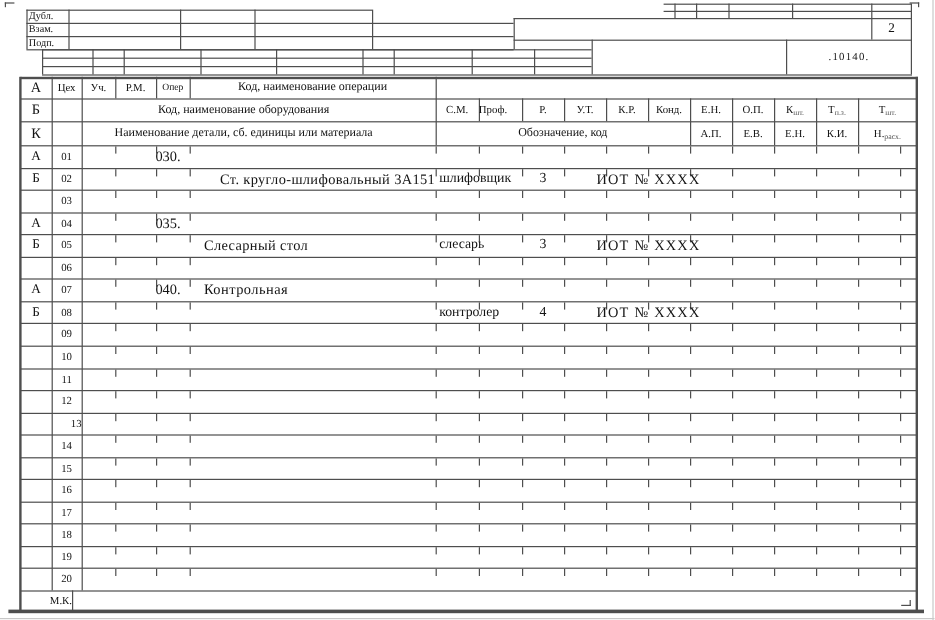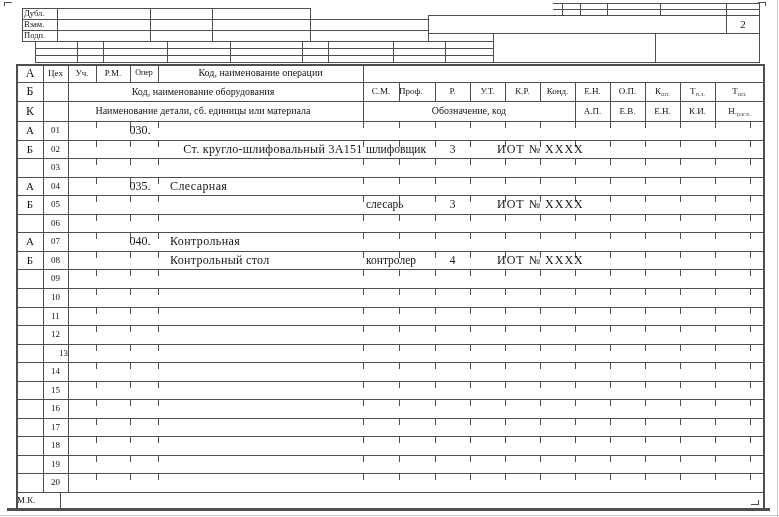--- a/index.html
+++ b/index.html
@@ -15,36 +15,37 @@
 </head>
 <body>
 
 <div id="sheet">
 
   <span class="t" style="left:24px;top:8px;width:32px;height:11px;line-height:11px;font-size:8.5px;">Дубл.</span>
   <span class="t" style="left:24px;top:19px;width:32px;height:11px;line-height:11px;font-size:8.5px;">Взам.</span>
   <span class="t" style="left:24px;top:30px;width:32px;height:11px;line-height:11px;font-size:8.5px;">Подп.</span>
 
   <span class="t" style="left:726px;top:15px;width:34px;height:18px;line-height:18px;font-size:11px;text-align:center;">2</span>
+  <span class="t" style="left:655px;top:33px;width:105px;height:29px;line-height:29px;font-size:9px;text-align:center;letter-spacing:1px;">.10140.</span>
 
   <span class="t" style="left:17px;top:64px;width:26px;height:18px;line-height:18px;font-size:12px;text-align:center;">А</span>
   <span class="t" style="left:43px;top:64px;width:25px;height:18px;line-height:18px;font-size:9px;text-align:center;">Цех</span>
   <span class="t" style="left:68px;top:64px;width:28px;height:18px;line-height:18px;font-size:9px;text-align:center;">Уч.</span>
   <span class="t" style="left:96px;top:64px;width:34px;height:18px;line-height:18px;font-size:9px;text-align:center;">Р.М.</span>
   <span class="t" style="left:130px;top:64px;width:28px;height:18px;line-height:18px;font-size:8px;text-align:center;">Опер</span>
   <span class="t" style="left:158px;top:64px;width:205px;height:18px;line-height:18px;font-size:10px;text-align:center;">Код, наименование операции</span>
 
   <span class="t" style="left:17px;top:82px;width:26px;height:19px;line-height:19px;font-size:12px;text-align:center;">Б</span>
   <span class="t" style="left:43px;top:82px;width:320px;height:19px;line-height:19px;font-size:10px;text-align:center;">Код, наименование оборудования</span>
 
   <span class="t" style="left:17px;top:101px;width:26px;height:20px;line-height:20px;font-size:12px;text-align:center;">К</span>
   <span class="t" style="left:363px;top:101px;width:212px;height:20px;line-height:20px;font-size:10px;text-align:center;">Обозначение, код</span>
   <span class="t" style="left:43px;top:101px;width:320px;height:20px;line-height:20px;font-size:10px;text-align:center;">Наименование детали, сб. единицы или материала</span>
 
-  <span class="t" style="left:17px;top:492px;width:43px;height:17px;line-height:17px;font-size:9px;text-align:left;">М.К.</span>
+  <span class="t" style="left:17px;top:492px;width:43px;height:17px;line-height:17px;font-size:9px;text-align:right;">М.К.</span>
 
   <div class="edge-r"></div>
   <div class="edge-b"></div>
 <div style="position: absolute; left: 553px; top: 3px; width: 207px; height: 1px; background: rgb(78, 78, 78);"></div>
     <div style="position: absolute; left: 553px; top: 9px; width: 207px; height: 1px; background: rgb(78, 78, 78);"></div>
     <div style="position: absolute; left: 428px; top: 15px; width: 332px; height: 1px; background: rgb(78, 78, 78);"></div>
     <div style="position: absolute; left: 428px; top: 33px; width: 332px; height: 1px; background: rgb(78, 78, 78);"></div>
     <div style="position: absolute; left: 22px; top: 8px; width: 288px; height: 1px; background: rgb(78, 78, 78);"></div>
     <div style="position: absolute; left: 22px; top: 19px; width: 406px; height: 1px; background: rgb(78, 78, 78);"></div>
     <div style="position: absolute; left: 22px; top: 30px; width: 406px; height: 1px; background: rgb(78, 78, 78);"></div>
@@ -192,39 +193,39 @@
     <div style="position: absolute; left: 540px; top: 178px; width: 1px; height: 6px; background: rgb(78, 78, 78);"></div>
     <div style="position: absolute; left: 575px; top: 178px; width: 1px; height: 6px; background: rgb(78, 78, 78);"></div>
     <div style="position: absolute; left: 610px; top: 178px; width: 1px; height: 6px; background: rgb(78, 78, 78);"></div>
     <div style="position: absolute; left: 645px; top: 178px; width: 1px; height: 6px; background: rgb(78, 78, 78);"></div>
     <div style="position: absolute; left: 680px; top: 178px; width: 1px; height: 6px; background: rgb(78, 78, 78);"></div>
     <div style="position: absolute; left: 715px; top: 178px; width: 1px; height: 6px; background: rgb(78, 78, 78);"></div>
     <div style="position: absolute; left: 750px; top: 178px; width: 1px; height: 6px; background: rgb(78, 78, 78);"></div>
     <span class="t" style="left: 17px; top: 177px; width: 26px; height: 18px; line-height: 18px; font-size: 11px; text-align: center;">А</span>
     <span class="t" style="left: 43px; top: 177px; width: 25px; height: 18px; line-height: 18px; font-size: 9px; text-align: center;">04</span>
     <span class="t" style="left: 122px; top: 177px; width: 36px; height: 18px; line-height: 18px; font-size: 12px; text-align: center;">035.</span>
-    <span class="t" style="left: 170px; top: 177px; width: 190px; height: 18px; line-height: 18px; font-size: 12px; text-align: left; letter-spacing: 0.4px;">Слесарная</span>
     <div style="position: absolute; left: 17px; top: 195px; width: 747px; height: 1px; background: rgb(78, 78, 78);"></div>
     <div style="position: absolute; left: 96px; top: 196px; width: 1px; height: 6px; background: rgb(78, 78, 78);"></div>
     <div style="position: absolute; left: 130px; top: 196px; width: 1px; height: 6px; background: rgb(78, 78, 78);"></div>
     <div style="position: absolute; left: 158px; top: 196px; width: 1px; height: 6px; background: rgb(78, 78, 78);"></div>
     <div style="position: absolute; left: 363px; top: 196px; width: 1px; height: 6px; background: rgb(78, 78, 78);"></div>
     <div style="position: absolute; left: 399px; top: 196px; width: 1px; height: 6px; background: rgb(78, 78, 78);"></div>
     <div style="position: absolute; left: 435px; top: 196px; width: 1px; height: 6px; background: rgb(78, 78, 78);"></div>
     <div style="position: absolute; left: 470px; top: 196px; width: 1px; height: 6px; background: rgb(78, 78, 78);"></div>
     <div style="position: absolute; left: 505px; top: 196px; width: 1px; height: 6px; background: rgb(78, 78, 78);"></div>
     <div style="position: absolute; left: 540px; top: 196px; width: 1px; height: 6px; background: rgb(78, 78, 78);"></div>
     <div style="position: absolute; left: 575px; top: 196px; width: 1px; height: 6px; background: rgb(78, 78, 78);"></div>
     <div style="position: absolute; left: 610px; top: 196px; width: 1px; height: 6px; background: rgb(78, 78, 78);"></div>
     <div style="position: absolute; left: 645px; top: 196px; width: 1px; height: 6px; background: rgb(78, 78, 78);"></div>
     <div style="position: absolute; left: 680px; top: 196px; width: 1px; height: 6px; background: rgb(78, 78, 78);"></div>
     <div style="position: absolute; left: 715px; top: 196px; width: 1px; height: 6px; background: rgb(78, 78, 78);"></div>
     <div style="position: absolute; left: 750px; top: 196px; width: 1px; height: 6px; background: rgb(78, 78, 78);"></div>
     <span class="t" style="left: 17px; top: 195px; width: 26px; height: 19px; line-height: 19px; font-size: 11px; text-align: center;">Б</span>
     <span class="t" style="left: 43px; top: 195px; width: 25px; height: 19px; line-height: 19px; font-size: 9px; text-align: center;">05</span>
+    <span class="t" style="left: 170px; top: 195px; width: 230px; height: 19px; line-height: 19px; font-size: 12px; text-align: left; letter-spacing: 0.3px;">Слесарный стол</span>
     <span class="t" style="left: 366px; top: 195px; width: 68px; height: 19px; line-height: 19px; font-size: 11.5px; text-align: left;">слесарь</span>
     <span class="t" style="left: 435px; top: 195px; width: 35px; height: 19px; line-height: 19px; font-size: 11.5px; text-align: center;">3</span>
     <span class="t" style="left: 497px; top: 195px; width: 120px; height: 19px; line-height: 19px; font-size: 12px; text-align: left; letter-spacing: 1px;">ИОТ № ХХХХ</span>
     <div style="position: absolute; left: 17px; top: 214px; width: 747px; height: 1px; background: rgb(78, 78, 78);"></div>
     <div style="position: absolute; left: 96px; top: 215px; width: 1px; height: 6px; background: rgb(78, 78, 78);"></div>
     <div style="position: absolute; left: 130px; top: 215px; width: 1px; height: 6px; background: rgb(78, 78, 78);"></div>
     <div style="position: absolute; left: 158px; top: 215px; width: 1px; height: 6px; background: rgb(78, 78, 78);"></div>
     <div style="position: absolute; left: 363px; top: 215px; width: 1px; height: 6px; background: rgb(78, 78, 78);"></div>
     <div style="position: absolute; left: 399px; top: 215px; width: 1px; height: 6px; background: rgb(78, 78, 78);"></div>
     <div style="position: absolute; left: 435px; top: 215px; width: 1px; height: 6px; background: rgb(78, 78, 78);"></div>
@@ -269,21 +270,20 @@
     <div style="position: absolute; left: 505px; top: 252px; width: 1px; height: 6px; background: rgb(78, 78, 78);"></div>
     <div style="position: absolute; left: 540px; top: 252px; width: 1px; height: 6px; background: rgb(78, 78, 78);"></div>
     <div style="position: absolute; left: 575px; top: 252px; width: 1px; height: 6px; background: rgb(78, 78, 78);"></div>
     <div style="position: absolute; left: 610px; top: 252px; width: 1px; height: 6px; background: rgb(78, 78, 78);"></div>
     <div style="position: absolute; left: 645px; top: 252px; width: 1px; height: 6px; background: rgb(78, 78, 78);"></div>
     <div style="position: absolute; left: 680px; top: 252px; width: 1px; height: 6px; background: rgb(78, 78, 78);"></div>
     <div style="position: absolute; left: 715px; top: 252px; width: 1px; height: 6px; background: rgb(78, 78, 78);"></div>
     <div style="position: absolute; left: 750px; top: 252px; width: 1px; height: 6px; background: rgb(78, 78, 78);"></div>
     <span class="t" style="left: 17px; top: 251px; width: 26px; height: 18px; line-height: 18px; font-size: 11px; text-align: center;">Б</span>
     <span class="t" style="left: 43px; top: 251px; width: 25px; height: 18px; line-height: 18px; font-size: 9px; text-align: center;">08</span>
-    <span class="t" style="left: 170px; top: 251px; width: 230px; height: 18px; line-height: 18px; font-size: 12px; text-align: left; letter-spacing: 0.3px;">Контрольный стол</span>
     <span class="t" style="left: 366px; top: 251px; width: 68px; height: 18px; line-height: 18px; font-size: 11.5px; text-align: left;">контролер</span>
     <span class="t" style="left: 435px; top: 251px; width: 35px; height: 18px; line-height: 18px; font-size: 11.5px; text-align: center;">4</span>
     <span class="t" style="left: 497px; top: 251px; width: 120px; height: 18px; line-height: 18px; font-size: 12px; text-align: left; letter-spacing: 1px;">ИОТ № ХХХХ</span>
     <div style="position: absolute; left: 17px; top: 269px; width: 747px; height: 1px; background: rgb(78, 78, 78);"></div>
     <div style="position: absolute; left: 96px; top: 270px; width: 1px; height: 6px; background: rgb(78, 78, 78);"></div>
     <div style="position: absolute; left: 130px; top: 270px; width: 1px; height: 6px; background: rgb(78, 78, 78);"></div>
     <div style="position: absolute; left: 158px; top: 270px; width: 1px; height: 6px; background: rgb(78, 78, 78);"></div>
     <div style="position: absolute; left: 363px; top: 270px; width: 1px; height: 6px; background: rgb(78, 78, 78);"></div>
     <div style="position: absolute; left: 399px; top: 270px; width: 1px; height: 6px; background: rgb(78, 78, 78);"></div>
     <div style="position: absolute; left: 435px; top: 270px; width: 1px; height: 6px; background: rgb(78, 78, 78);"></div>

